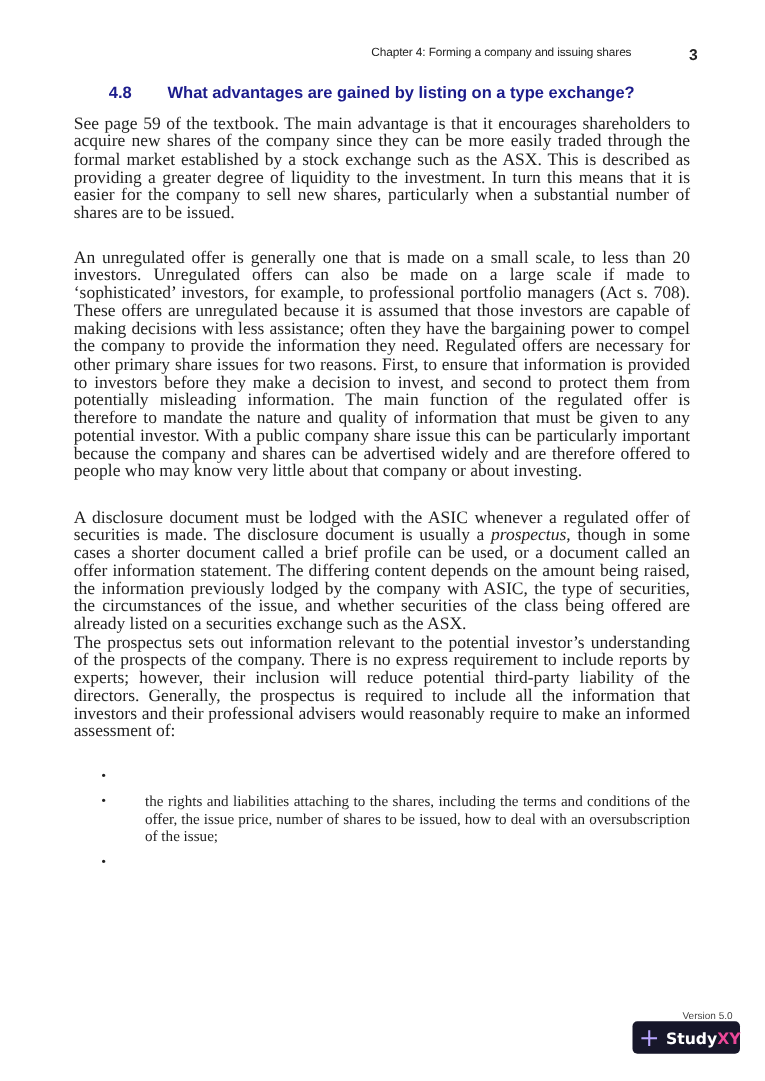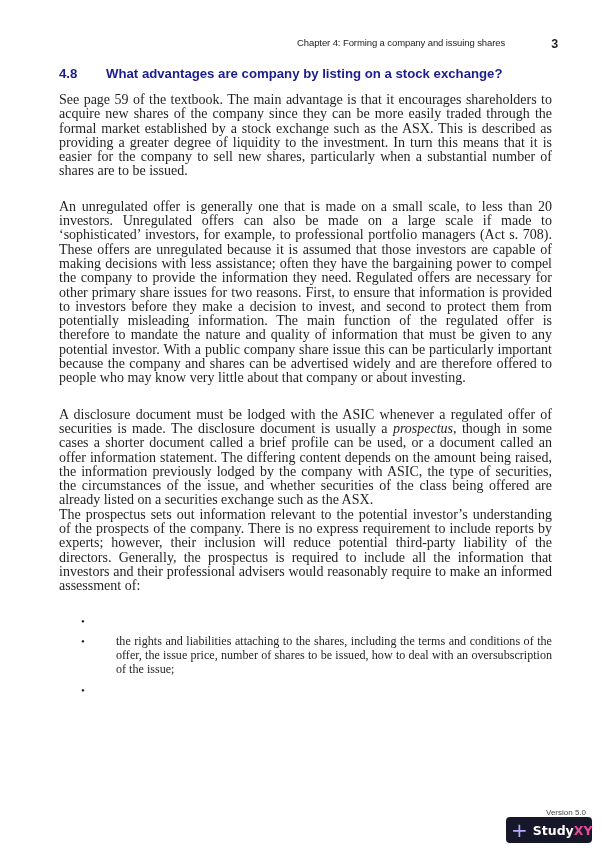--- a/index.html
+++ b/index.html
@@ -39,20 +39,21 @@
       width: 493px;
     }
     .q-heading {
       display: flex;
       font-family: "Liberation Sans", "DejaVu Sans", sans-serif;
       font-weight: bold;
       font-size: 13.2px;
       line-height: 16px;
       color: #1c1c8c;
       margin-bottom: 11px;
+      margin-left: 28px;
     }
     .q-num {
       width: 47px;
       flex: 0 0 47px;
     }
     .q-text {
       flex: 1;
     }
     p.body {
       margin: 0;
@@ -129,21 +130,21 @@
 <div class="running-header">
   <span>Chapter 4: Forming a company and issuing shares</span>
   <span class="page-num">3</span>
 </div>
 
 <div class="content">
 
   <div class="sec s1">
     <div class="q-heading">
       <span class="q-num">4.8</span>
-      <span class="q-text">What advantages are company by listing on a stock exchange?</span>
+      <span class="q-text">What advantages are gained by listing on a type exchange?</span>
     </div>
     <p class="body">See page 59 of the textbook. The main advantage is that it encourages shareholders to acquire new shares of the company since they can be more easily traded through the formal market established by a stock exchange such as the ASX. This is described as providing a greater degree of liquidity to the investment. In turn this means that it is easier for the company to sell new shares, particularly when a substantial number of shares are to be issued.</p>
   </div>
 
   <div class="sec s2">
     <p class="body">An unregulated offer is generally one that is made on a small scale, to less than 20 investors. Unregulated offers can also be made on a large scale if made to ‘sophisticated’ investors, for example, to professional portfolio managers (Act s. 708). These offers are unregulated because it is assumed that those investors are capable of making decisions with less assistance; often they have the bargaining power to compel the company to provide the information they need. Regulated offers are necessary for other primary share issues for two reasons. First, to ensure that information is provided to investors before they make a decision to invest, and second to protect them from potentially misleading information. The main function of the regulated offer is therefore to mandate the nature and quality of information that must be given to any potential investor. With a public company share issue this can be particularly important because the company and shares can be advertised widely and are therefore offered to people who may know very little about that company or about investing.</p>
   </div>
 
   <div class="sec">
     <p class="body"><span>A disclosure document must be lodged with the ASIC whenever a regulated offer of securities is made. The disclosure document is usually a </span><em>prospectus</em><span>, though in some cases a shorter document called a brief profile can be used, or a document called an offer information statement. The differing content depends on the amount being raised, the information previously lodged by the company with ASIC, the type of securities, the circumstances of the issue, and whether securities of the class being offered are already listed on a securities exchange such as the ASX.</span></p>

